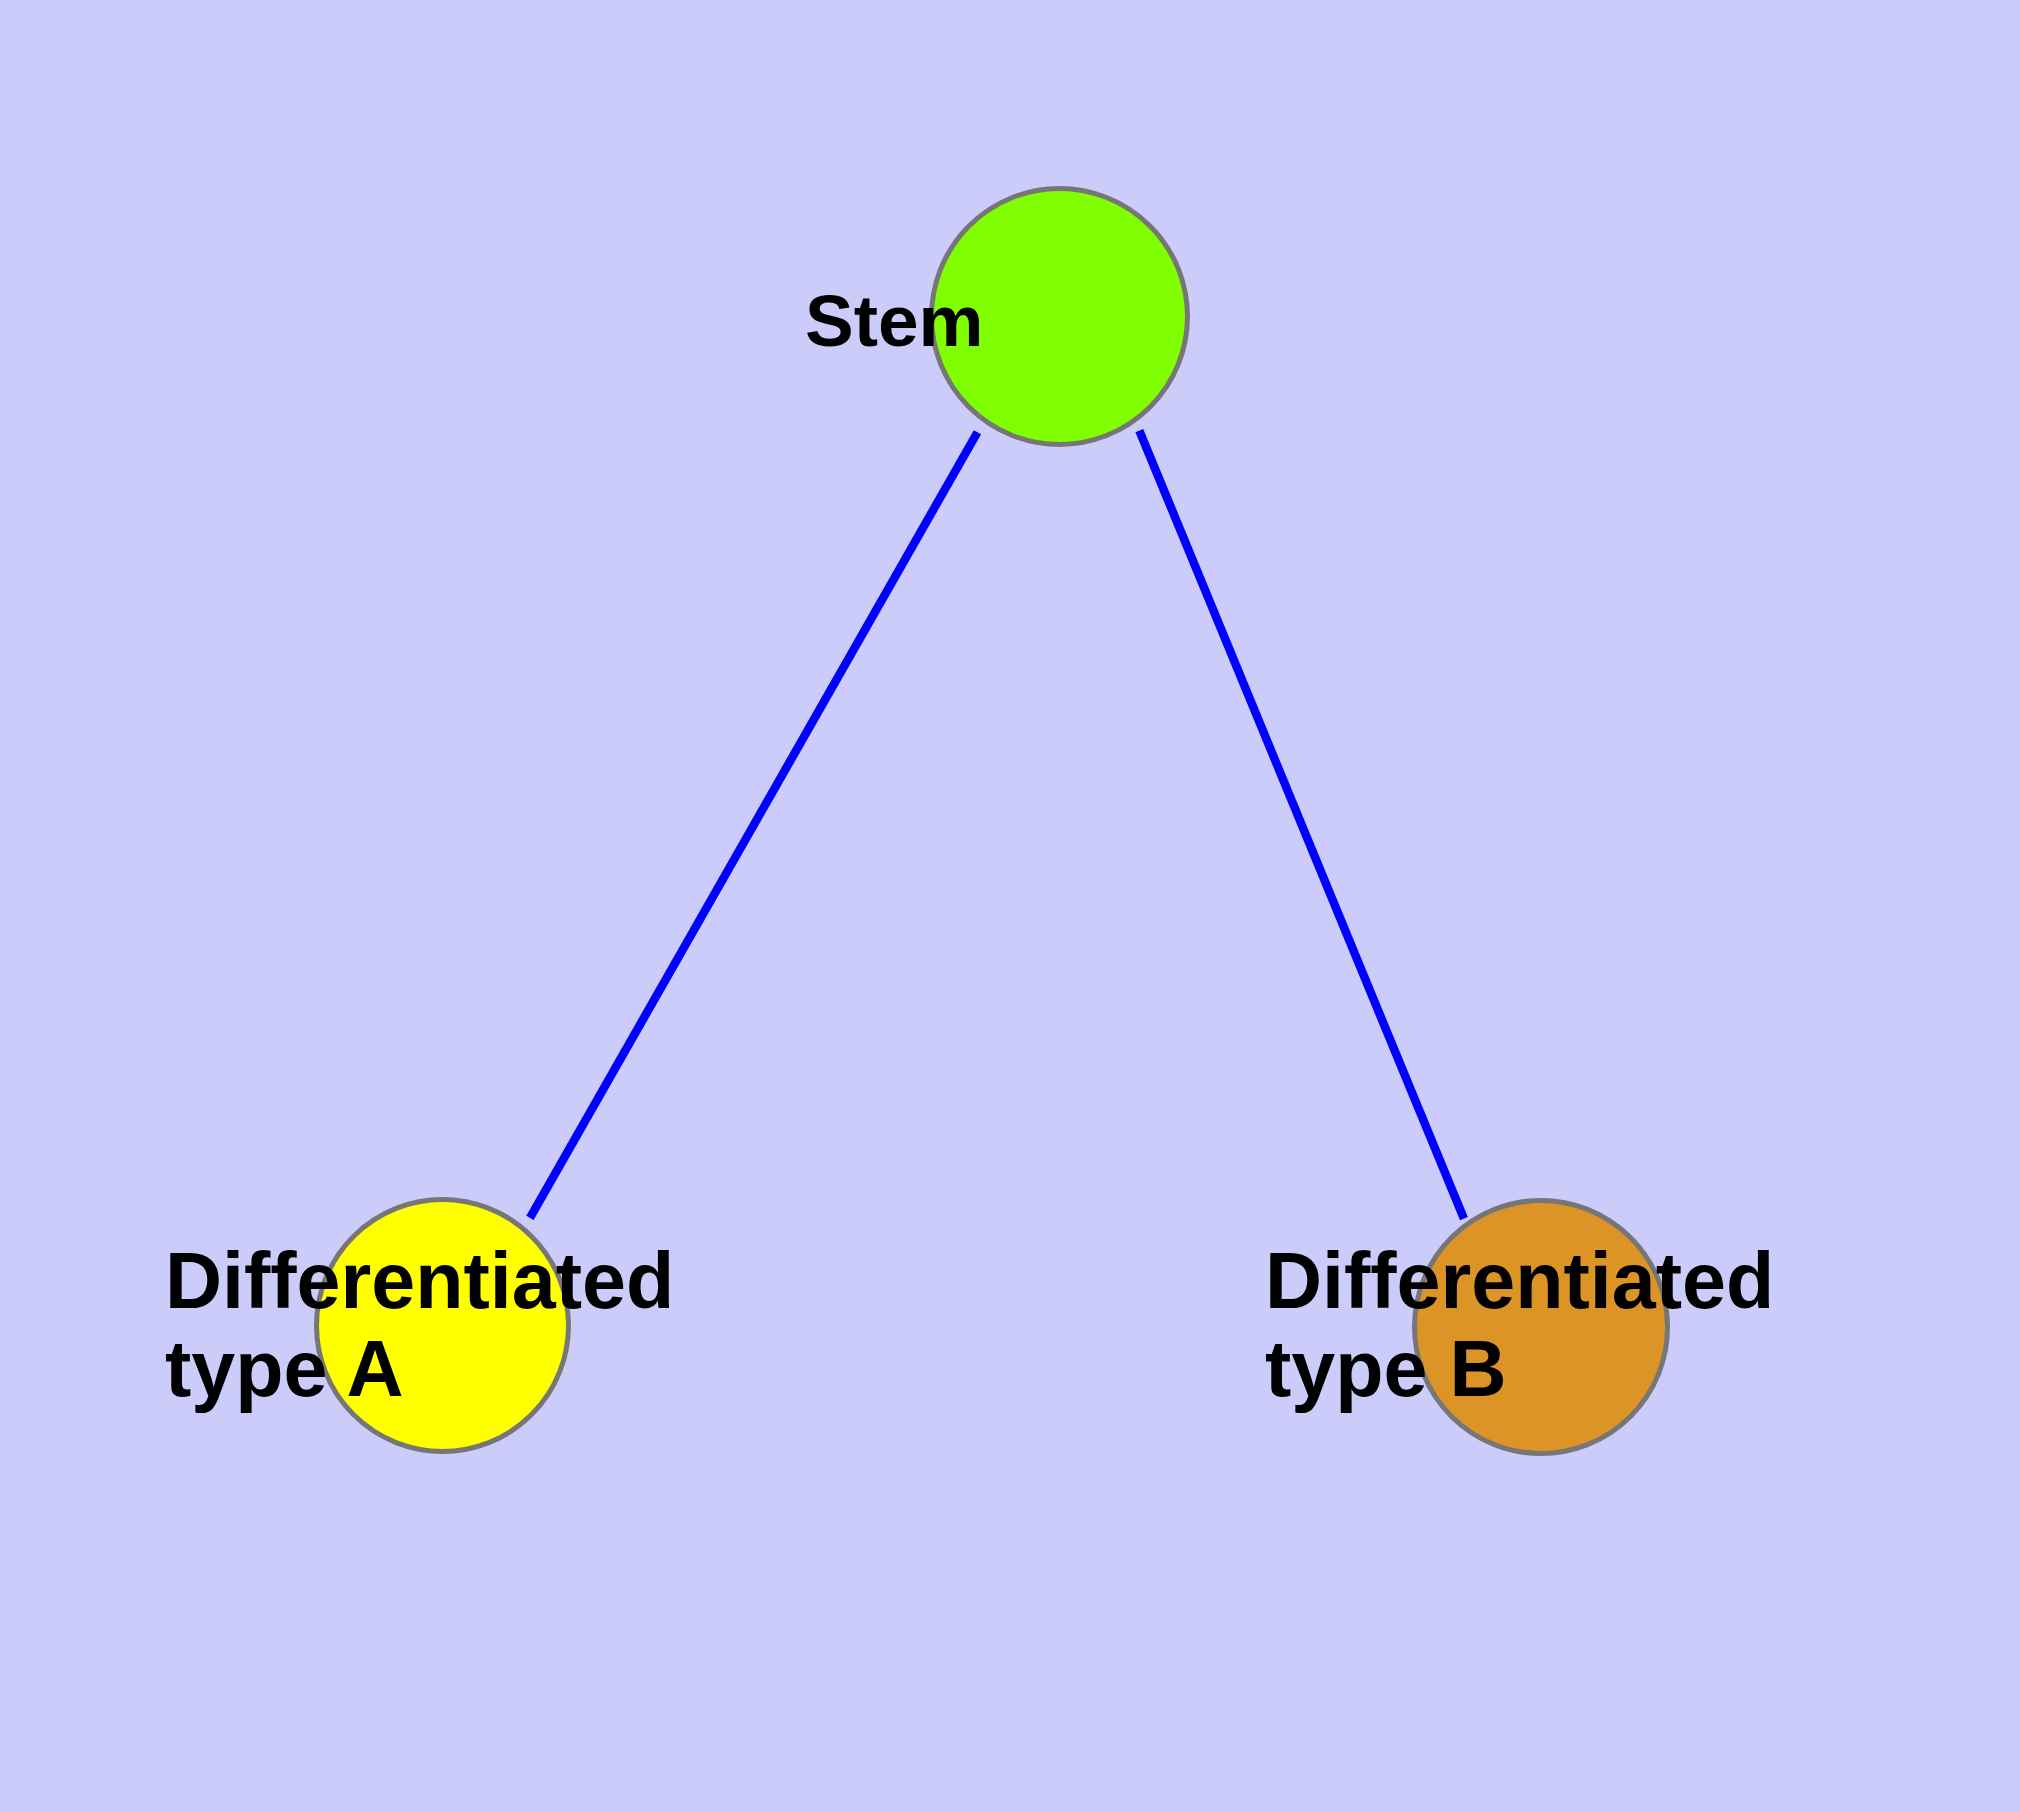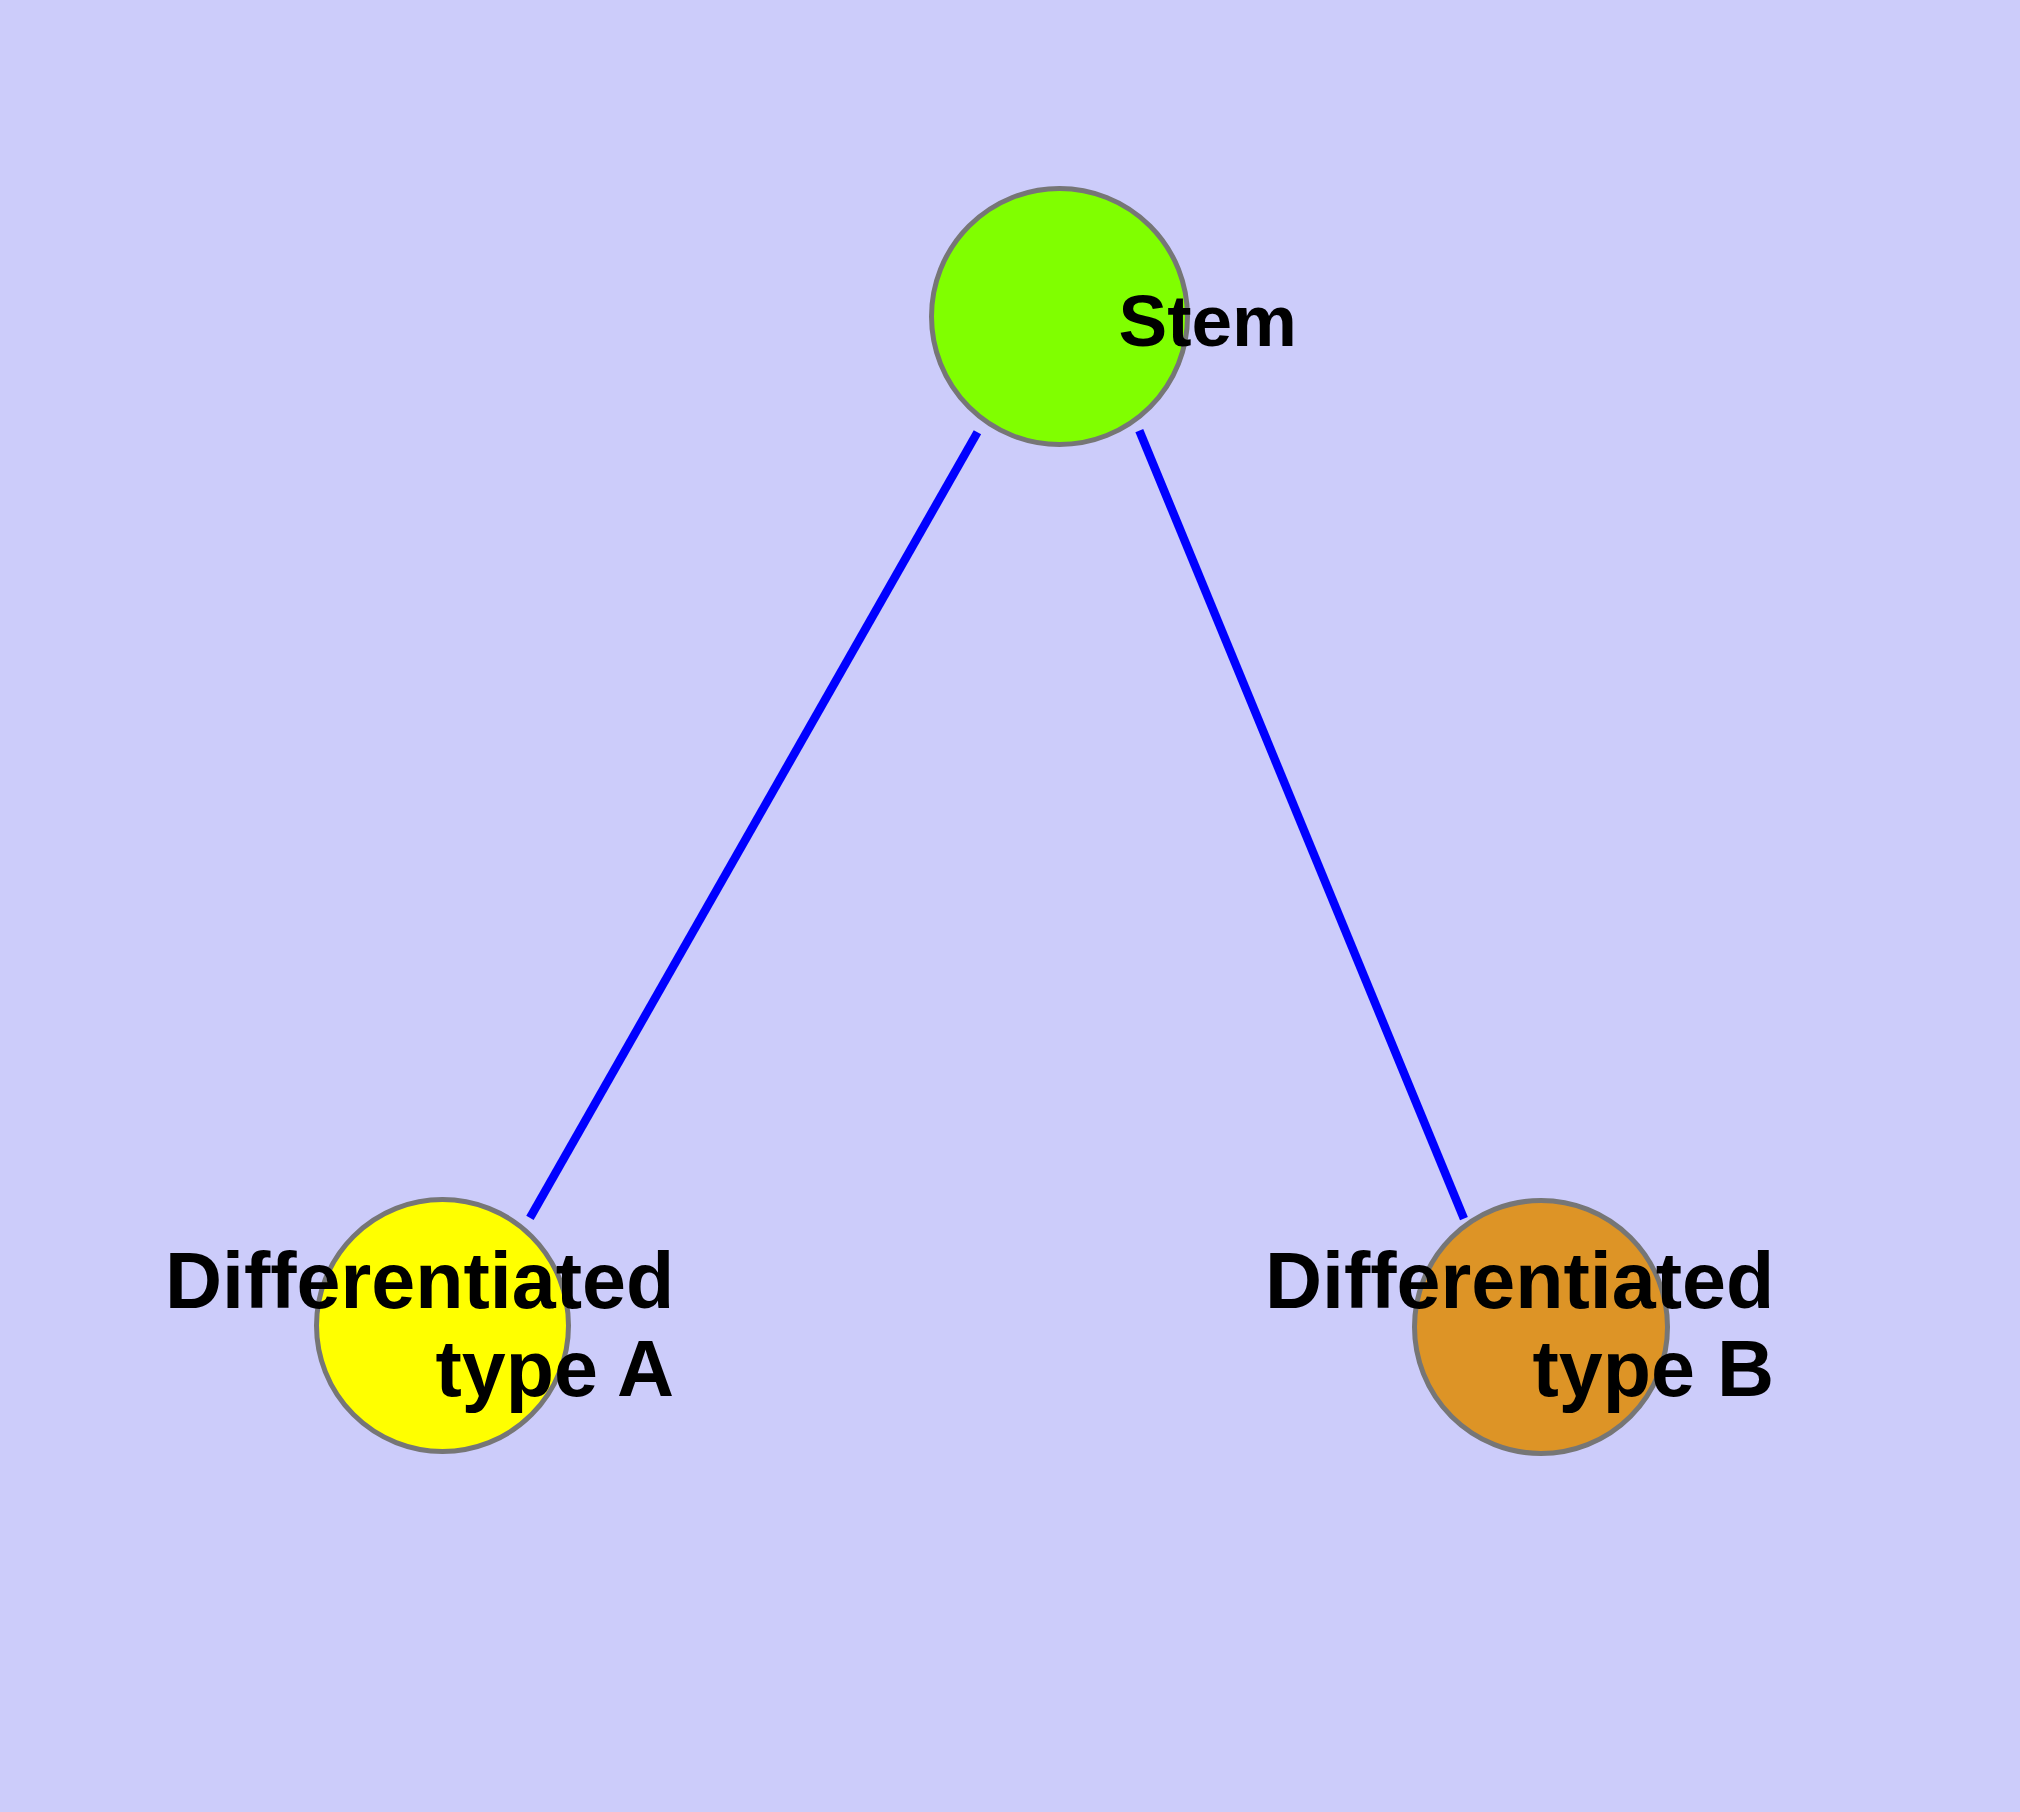--- a/index.html
+++ b/index.html
@@ -37,21 +37,21 @@
     position: absolute;
     border-radius: 50%;
     box-sizing: border-box;
     border: 5.1px solid #767676;
   }
   .node-label {
     position: absolute;
     color: #000000;
     font-family: "Liberation Sans", sans-serif;
     font-weight: bold;
-    text-align: right;
+    text-align: left;
     white-space: pre;
     line-height: 1.12;
     pointer-events: none;
   }
   #node-stem {
     left: 929px;
     top: 186px;
     width: 261px;
     height: 261px;
     background: #80ff00;

